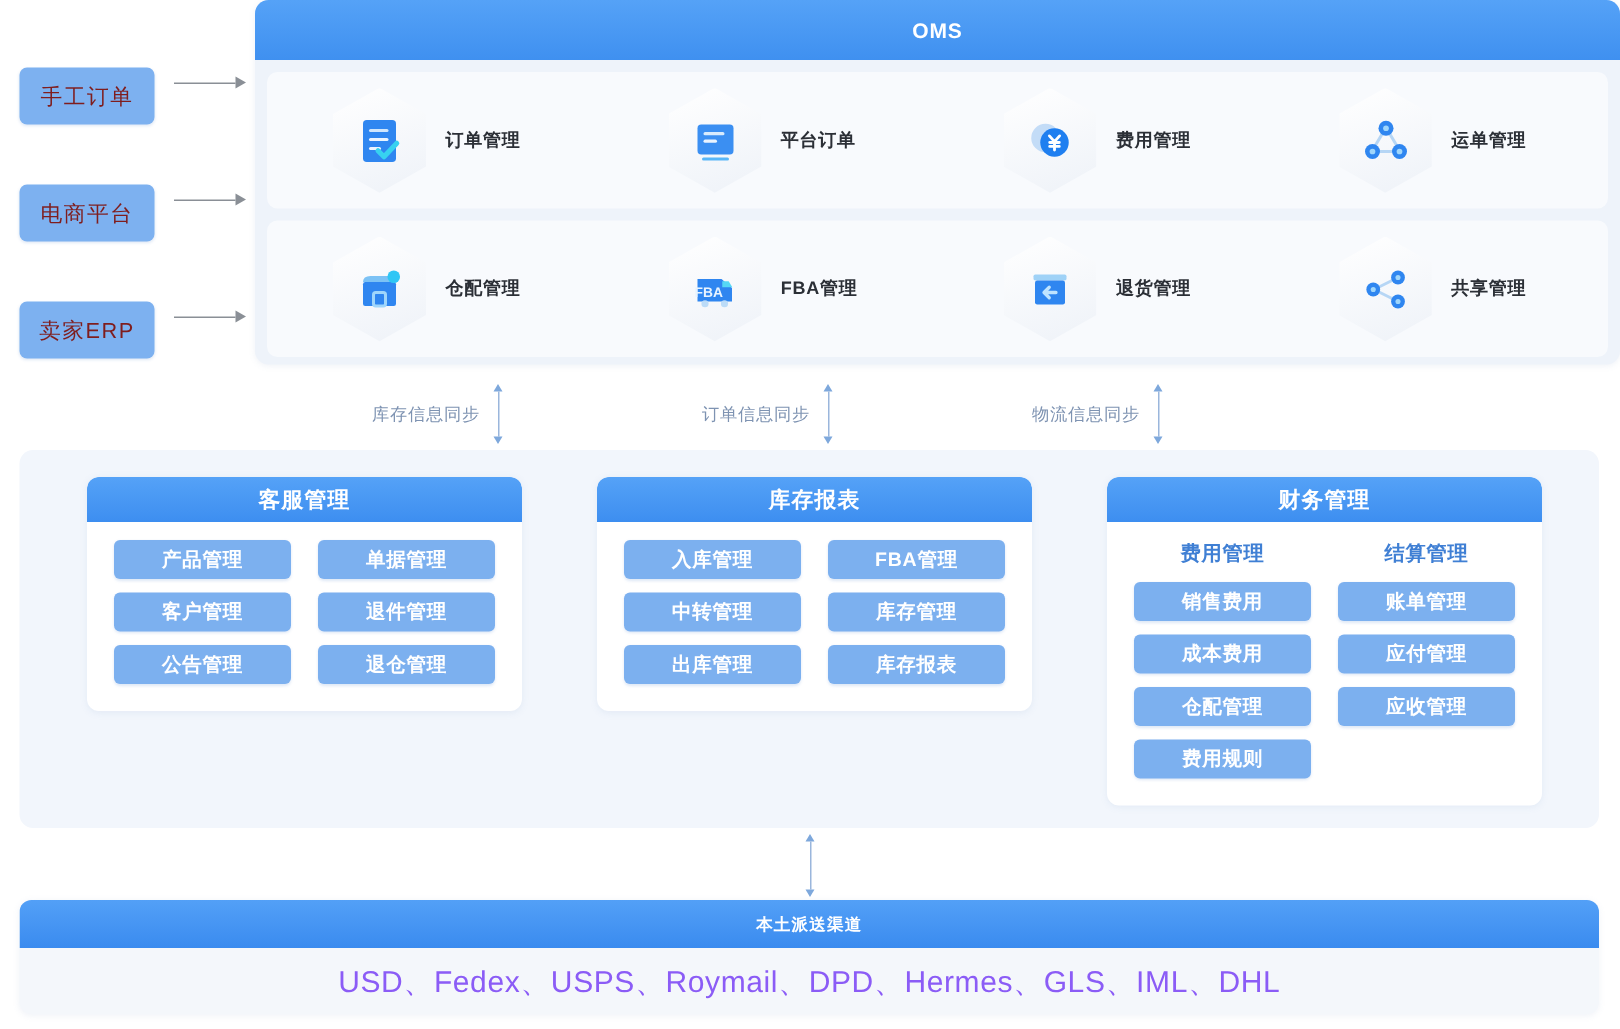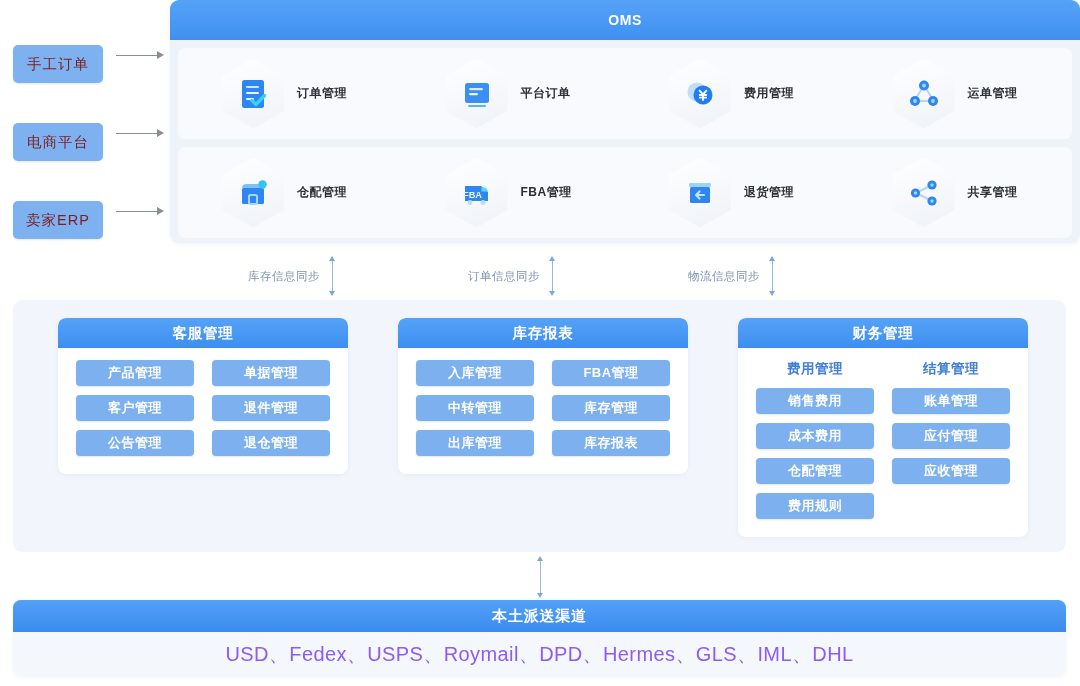--- a/index.html
+++ b/index.html
@@ -266,21 +266,21 @@
     height: 76px;
     border-radius: 8px;
     background: #f4f7fb;
     overflow: hidden;
     box-shadow: 0 1px 4px rgba(130,160,200,0.12);
   }
   .bottom-head {
     height: 32px;
     background: linear-gradient(180deg,#53a0f7 0%,#3a8bef 100%);
     color: #fff;
-    font-size: 15px;
+    font-size: 11px;
     font-weight: 700;
     letter-spacing: 0.8px;
     display: flex;
     align-items: center;
     justify-content: center;
   }
   .bottom-list {
     height: 44px;
     display: flex;
     align-items: center;

